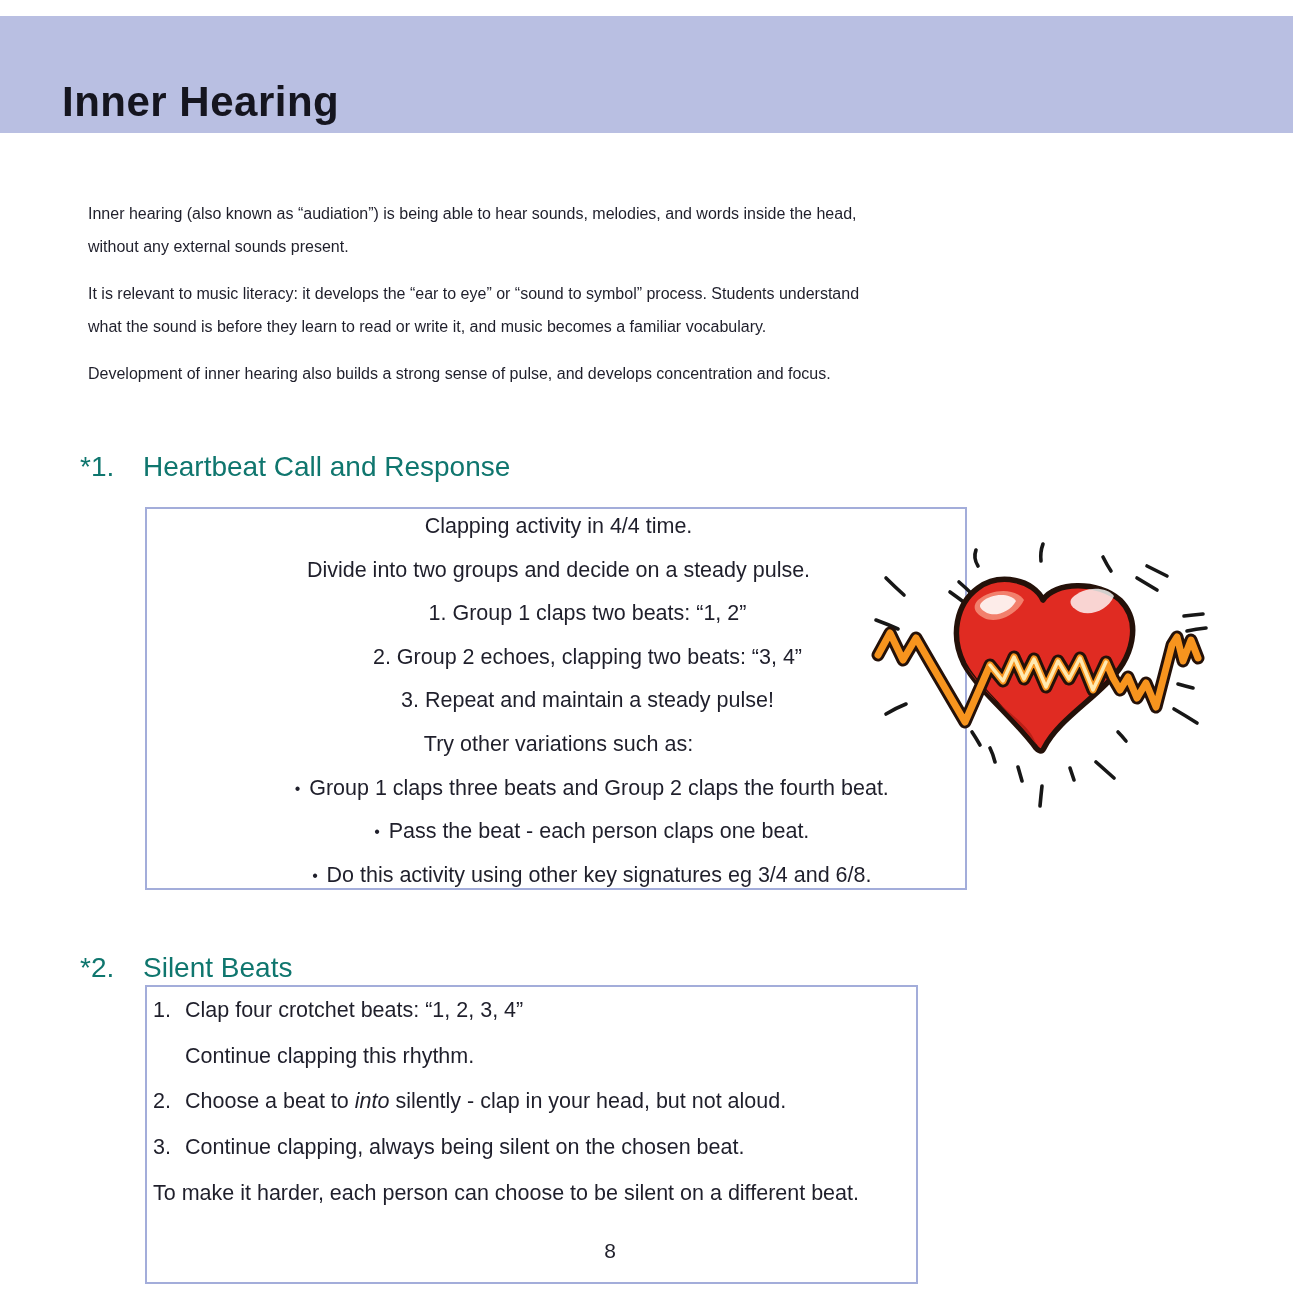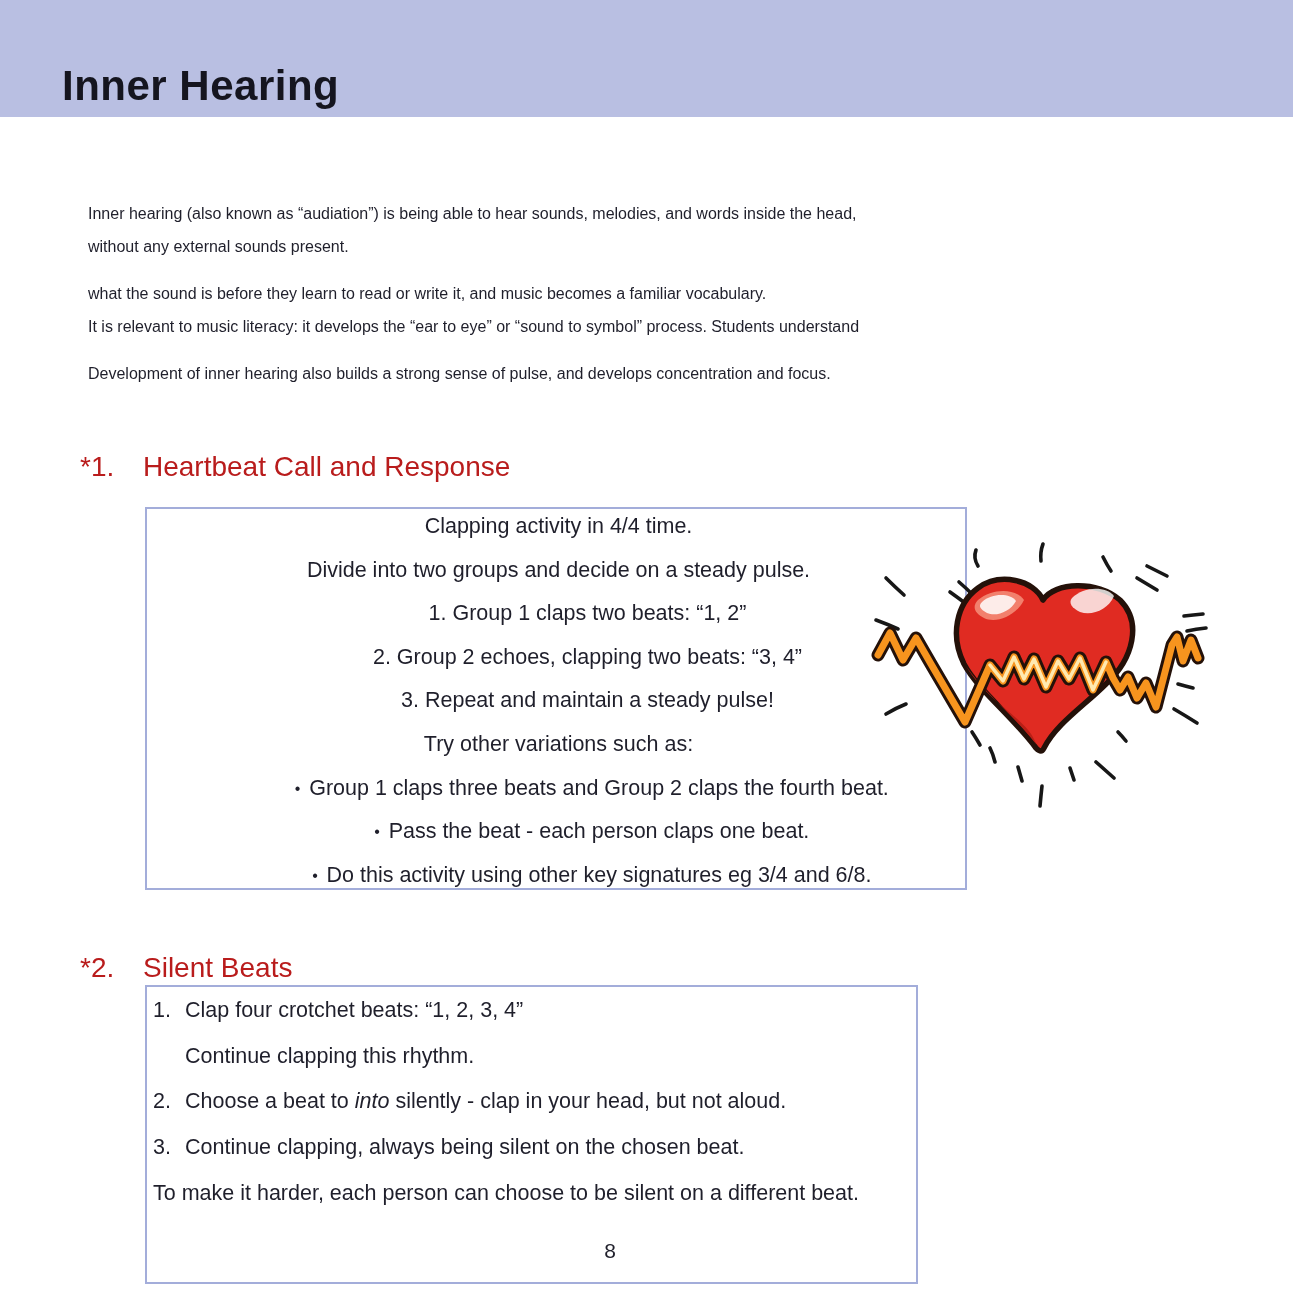--- a/index.html
+++ b/index.html
@@ -1,27 +1,27 @@
 <!DOCTYPE html>
 <html><head>
 <meta charset="utf-8">
 <style>
   * { margin:0; padding:0; box-sizing:border-box; }
   html,body { background:#ffffff; }
   body { font-family:"Liberation Sans", sans-serif; color:#1f1f2b; }
   .page { position:relative; width:1293px; height:1311px; background:#ffffff; overflow:hidden; }
 
-  .band { position:absolute; left:0; top:0; width:1293px; height:117px; background:#b9bfe2; }
+  .band { position:absolute; left:0; top:16px; width:1293px; height:117px; background:#b9bfe2; }
   .band h1 { position:absolute; left:62px; top:62px; font-size:42px; font-weight:bold; color:#15151f; letter-spacing:0.5px; }
 
   .intro { position:absolute; left:88px; top:183px; width:1160px; font-size:16px; }
   .intro p { margin:0 0 14px 0; }
   .intro .tline { line-height:33px; white-space:nowrap; }
 
-  .sec-heading { position:absolute; left:80px; font-size:28px; font-weight:400; color:#b91c1c; white-space:nowrap; }
+  .sec-heading { position:absolute; left:80px; font-size:28px; font-weight:400; color:#0f766e; white-space:nowrap; }
   #sec1-heading { top:451px; }
   #sec2-heading { top:952px; }
   .sec-heading .marker { display:inline-block; width:63px; }
 
   .box { position:absolute; left:145px; border:2px solid #a3adda; background:#ffffff; font-size:21.5px; color:#1f1f2b; }
   #box1 { top:507px; width:822px; height:383px; padding:2px 0 0 5px;text-align:center; }
   #box1 .line { height:43.6px; line-height:31px; white-space:nowrap; }
   #box1 .ind { padding-left:58px; }
   #box1 .bullet-glyph { display:inline-block; width:23px; font-size:16px; vertical-align:1px; }
 
@@ -48,22 +48,22 @@
     <p>
       </p>
       <div class="tline">Inner hearing (also known as “audiation”) is being able to hear sounds, melodies, and words inside the head,</div>
       <div class="tline">without any external sounds present.</div>
     <p></p>
     <p>
       </p>
     <p></p>
     <p>
       </p>
+      <div class="tline">It is relevant to music literacy: it develops the “ear to eye” or “sound to symbol” process.  Students understand</div>
       <div class="tline">what the sound is before they learn to read or write it, and music becomes a familiar vocabulary.</div>
-      <div class="tline">It is relevant to music literacy: it develops the “ear to eye” or “sound to symbol” process.  Students understand</div>
     <p></p>
     <p>
       </p>
       <div class="tline">Development of inner hearing also builds a strong sense of pulse, and develops concentration and focus.</div>
     <p></p>
   </section>
 
   <h2 class="sec-heading" id="sec1-heading">
     <span class="marker">*1.</span><span>Heartbeat Call and Response</span>
   </h2>

